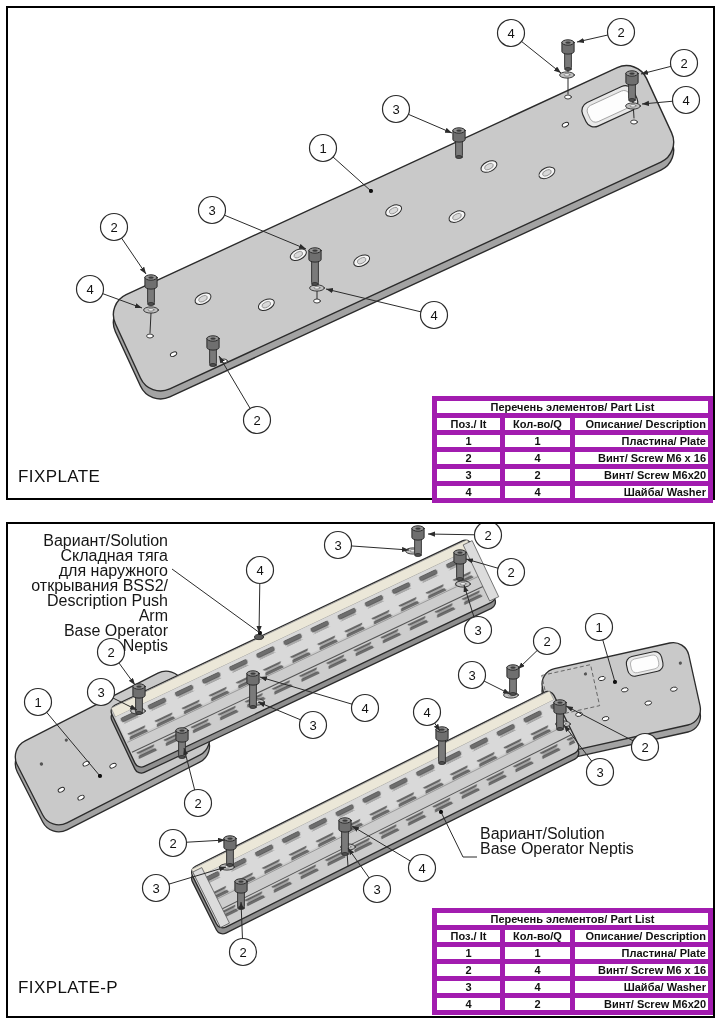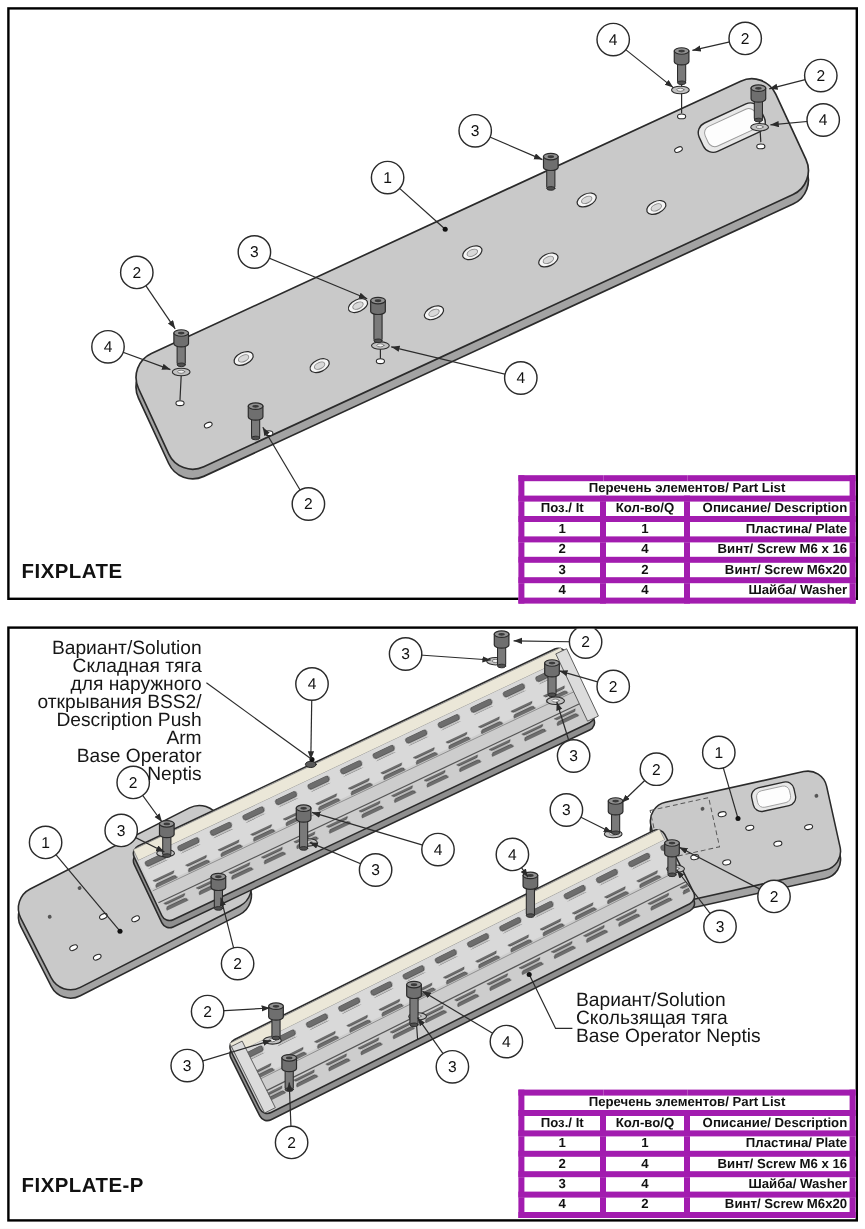--- a/index.html
+++ b/index.html
@@ -2,21 +2,21 @@
 <html><head>
 <meta charset="utf-8">
 <style>
   *{box-sizing:border-box}
   body{margin:0;background:#e8e8e8}
   .page{position:relative;width:721px;height:1024px;background:#fff;font-family:"Liberation Sans",sans-serif;color:#111;overflow:hidden}
   .panel{position:absolute;left:6px;width:709px;border:2px solid #000;background:#fff}
   #panel-fixplate{top:6px;height:494px}
   #panel-fixplate-p{top:522px;height:496px}
   .panel > svg{position:absolute;left:0;top:0;display:block}
-  .panel-title{position:absolute;left:10px;font-size:17px;font-weight:bold;letter-spacing:.4px}
+  .panel-title{position:absolute;left:10px;font-size:17px;font-weight:normal;letter-spacing:.4px}
   #panel-fixplate .panel-title{top:459px}
   #panel-fixplate-p .panel-title{top:454px}
   .ptable{position:absolute;left:424px}
   #panel-fixplate .ptable{top:388px}
   #panel-fixplate-p .ptable{top:384px}
   .ptable table{border-collapse:collapse;font-size:11px;background:#fff}
   .ptable th,.ptable td{border:5px solid #a21caf;height:16px;padding:0 2px;font-weight:bold;white-space:nowrap;text-align:center}
   .ptable th.tt{text-align:center}
   .ptable .w0{width:68px}
   .ptable .w1{width:70px}
@@ -381,21 +381,20 @@
     <div class="annot" id="annot-articulate">
         <div>Вариант/Solution</div>
         <div>Складная тяга</div>
         <div>для наружного</div>
         <div>открывания BSS2/</div>
         <div>Description Push Arm</div>
         <div>Base Operator Neptis</div>
       </div>
     <div class="annot" id="annot-slide">
         <div>Вариант/Solution</div>
-        <div>Скользящая тяга</div>
         <div>Base Operator Neptis</div>
       </div>
 
     <div class="panel-title">FIXPLATE-P</div>
     <div class="ptable">
         <table>
           <tbody>
             <tr>
               <th colspan="3" class="tt">Перечень элементов/ Part List</th>
             </tr>

